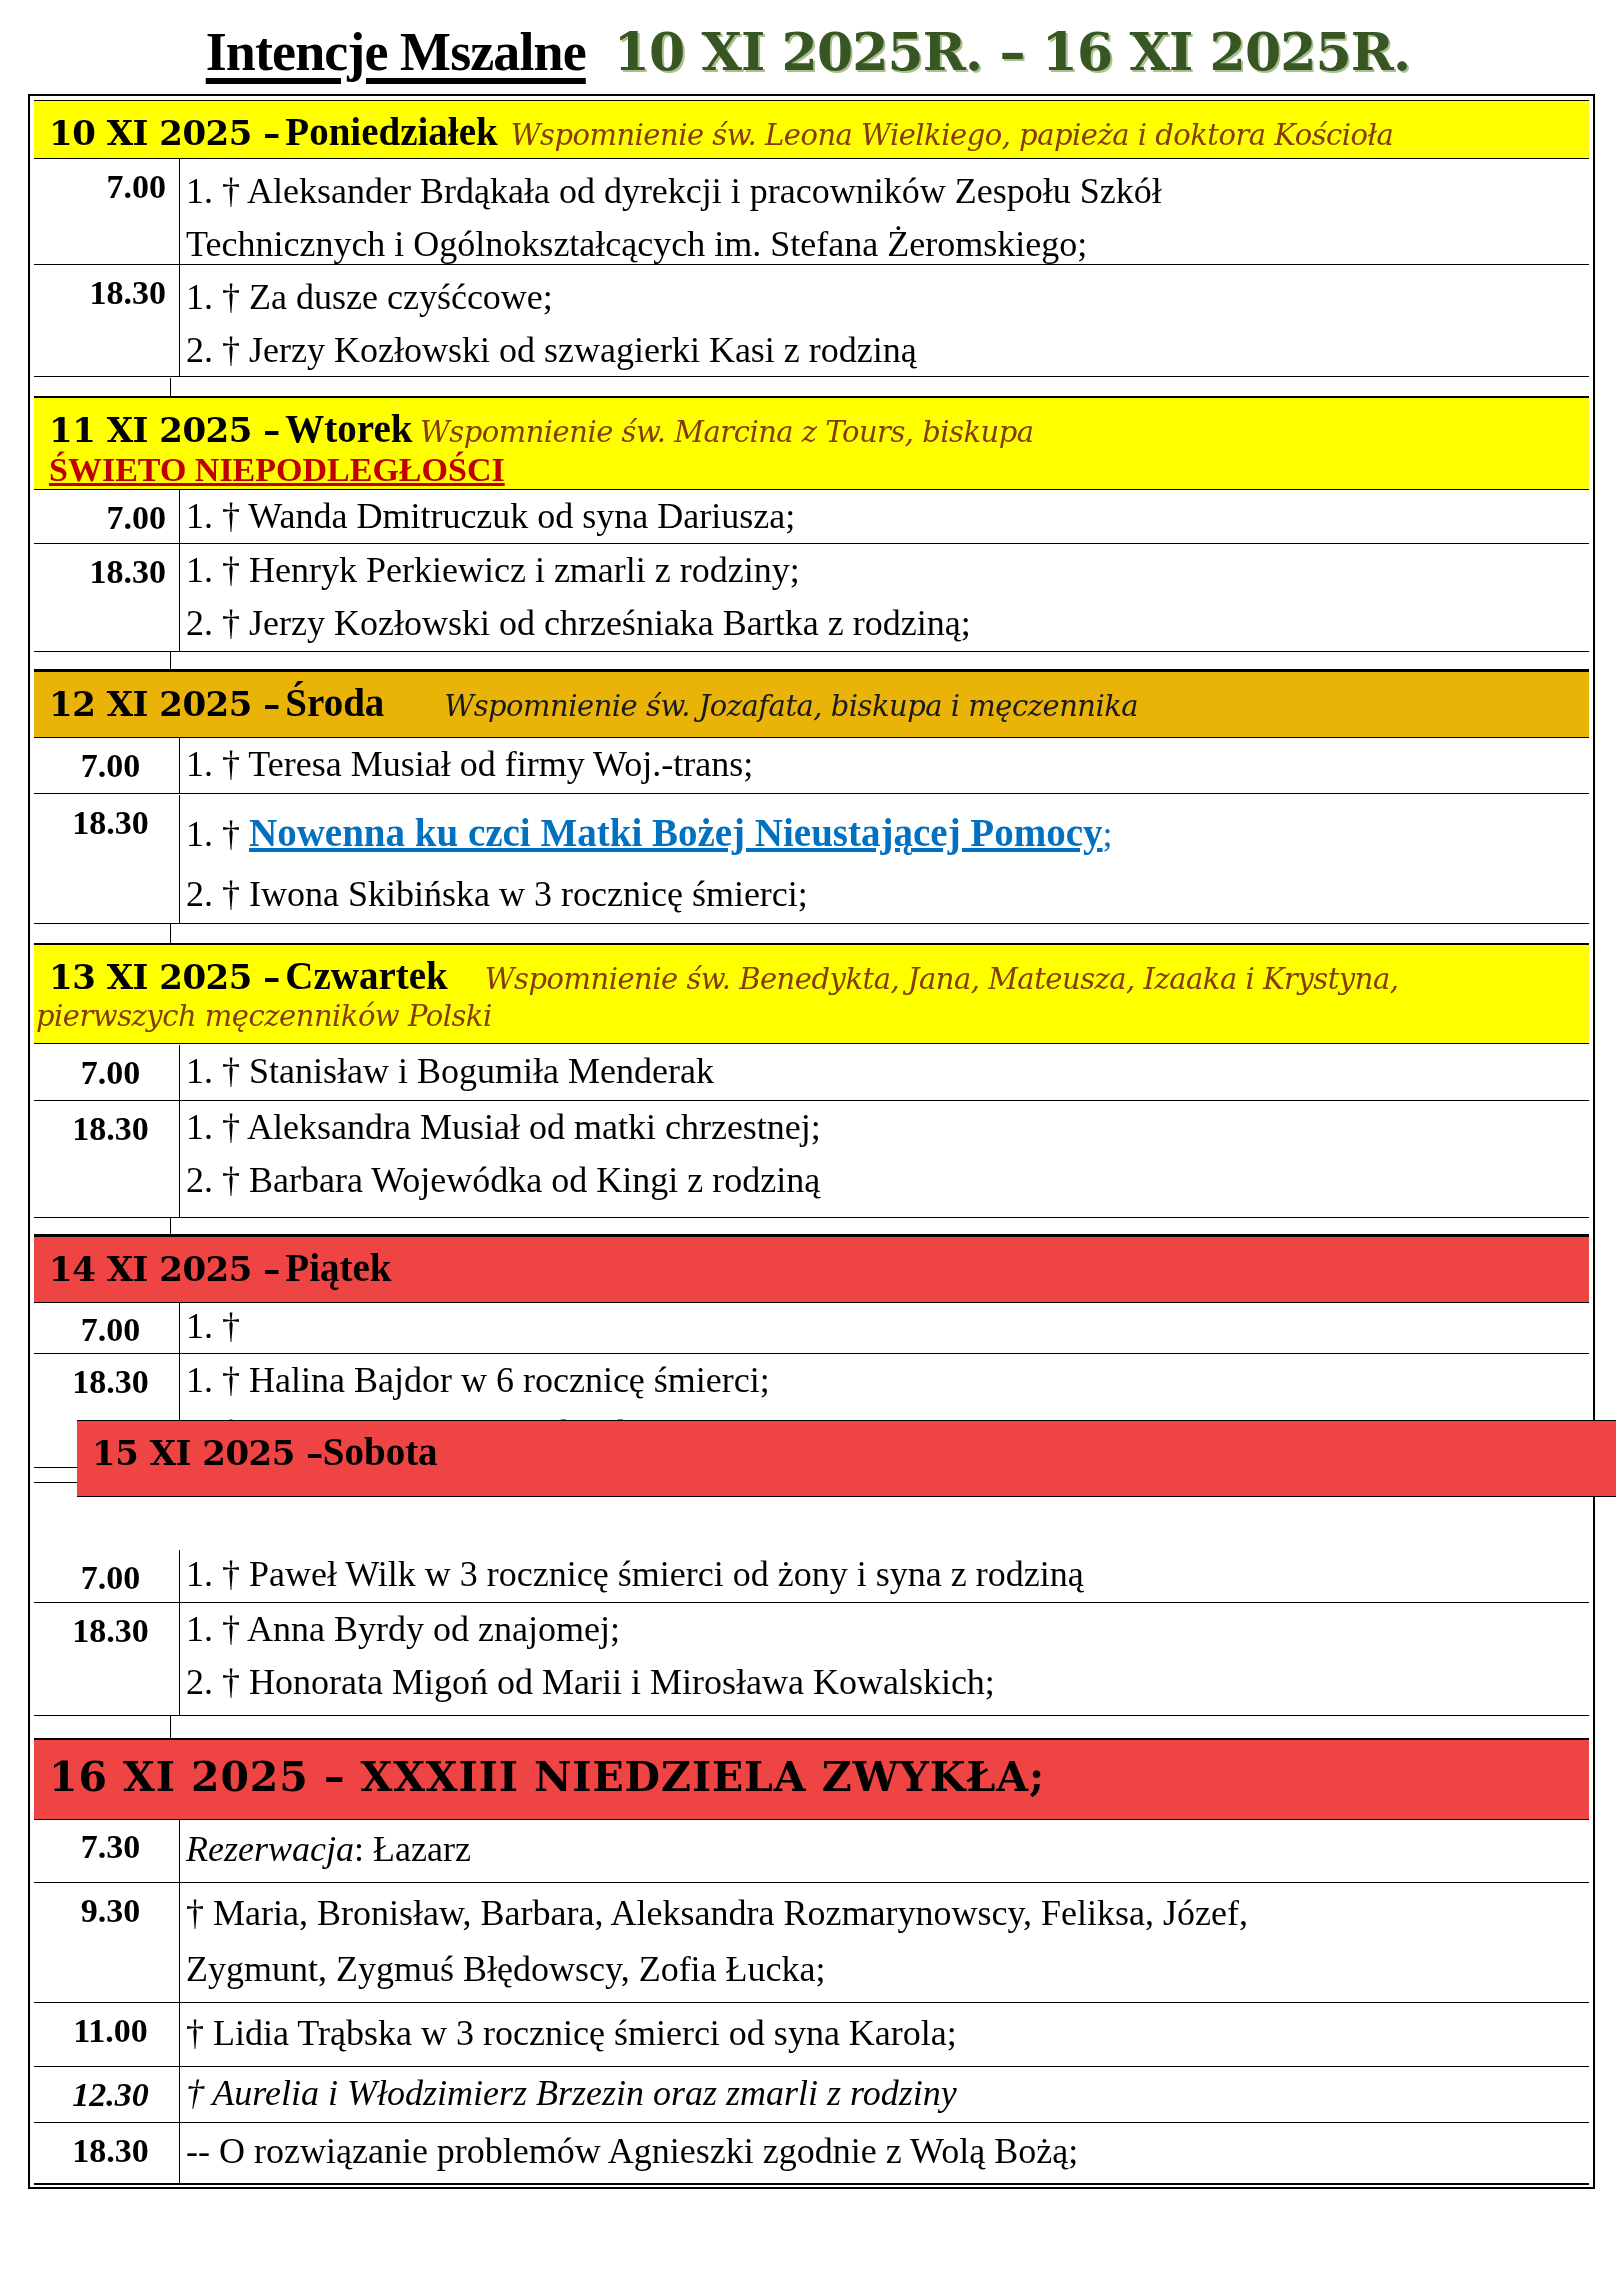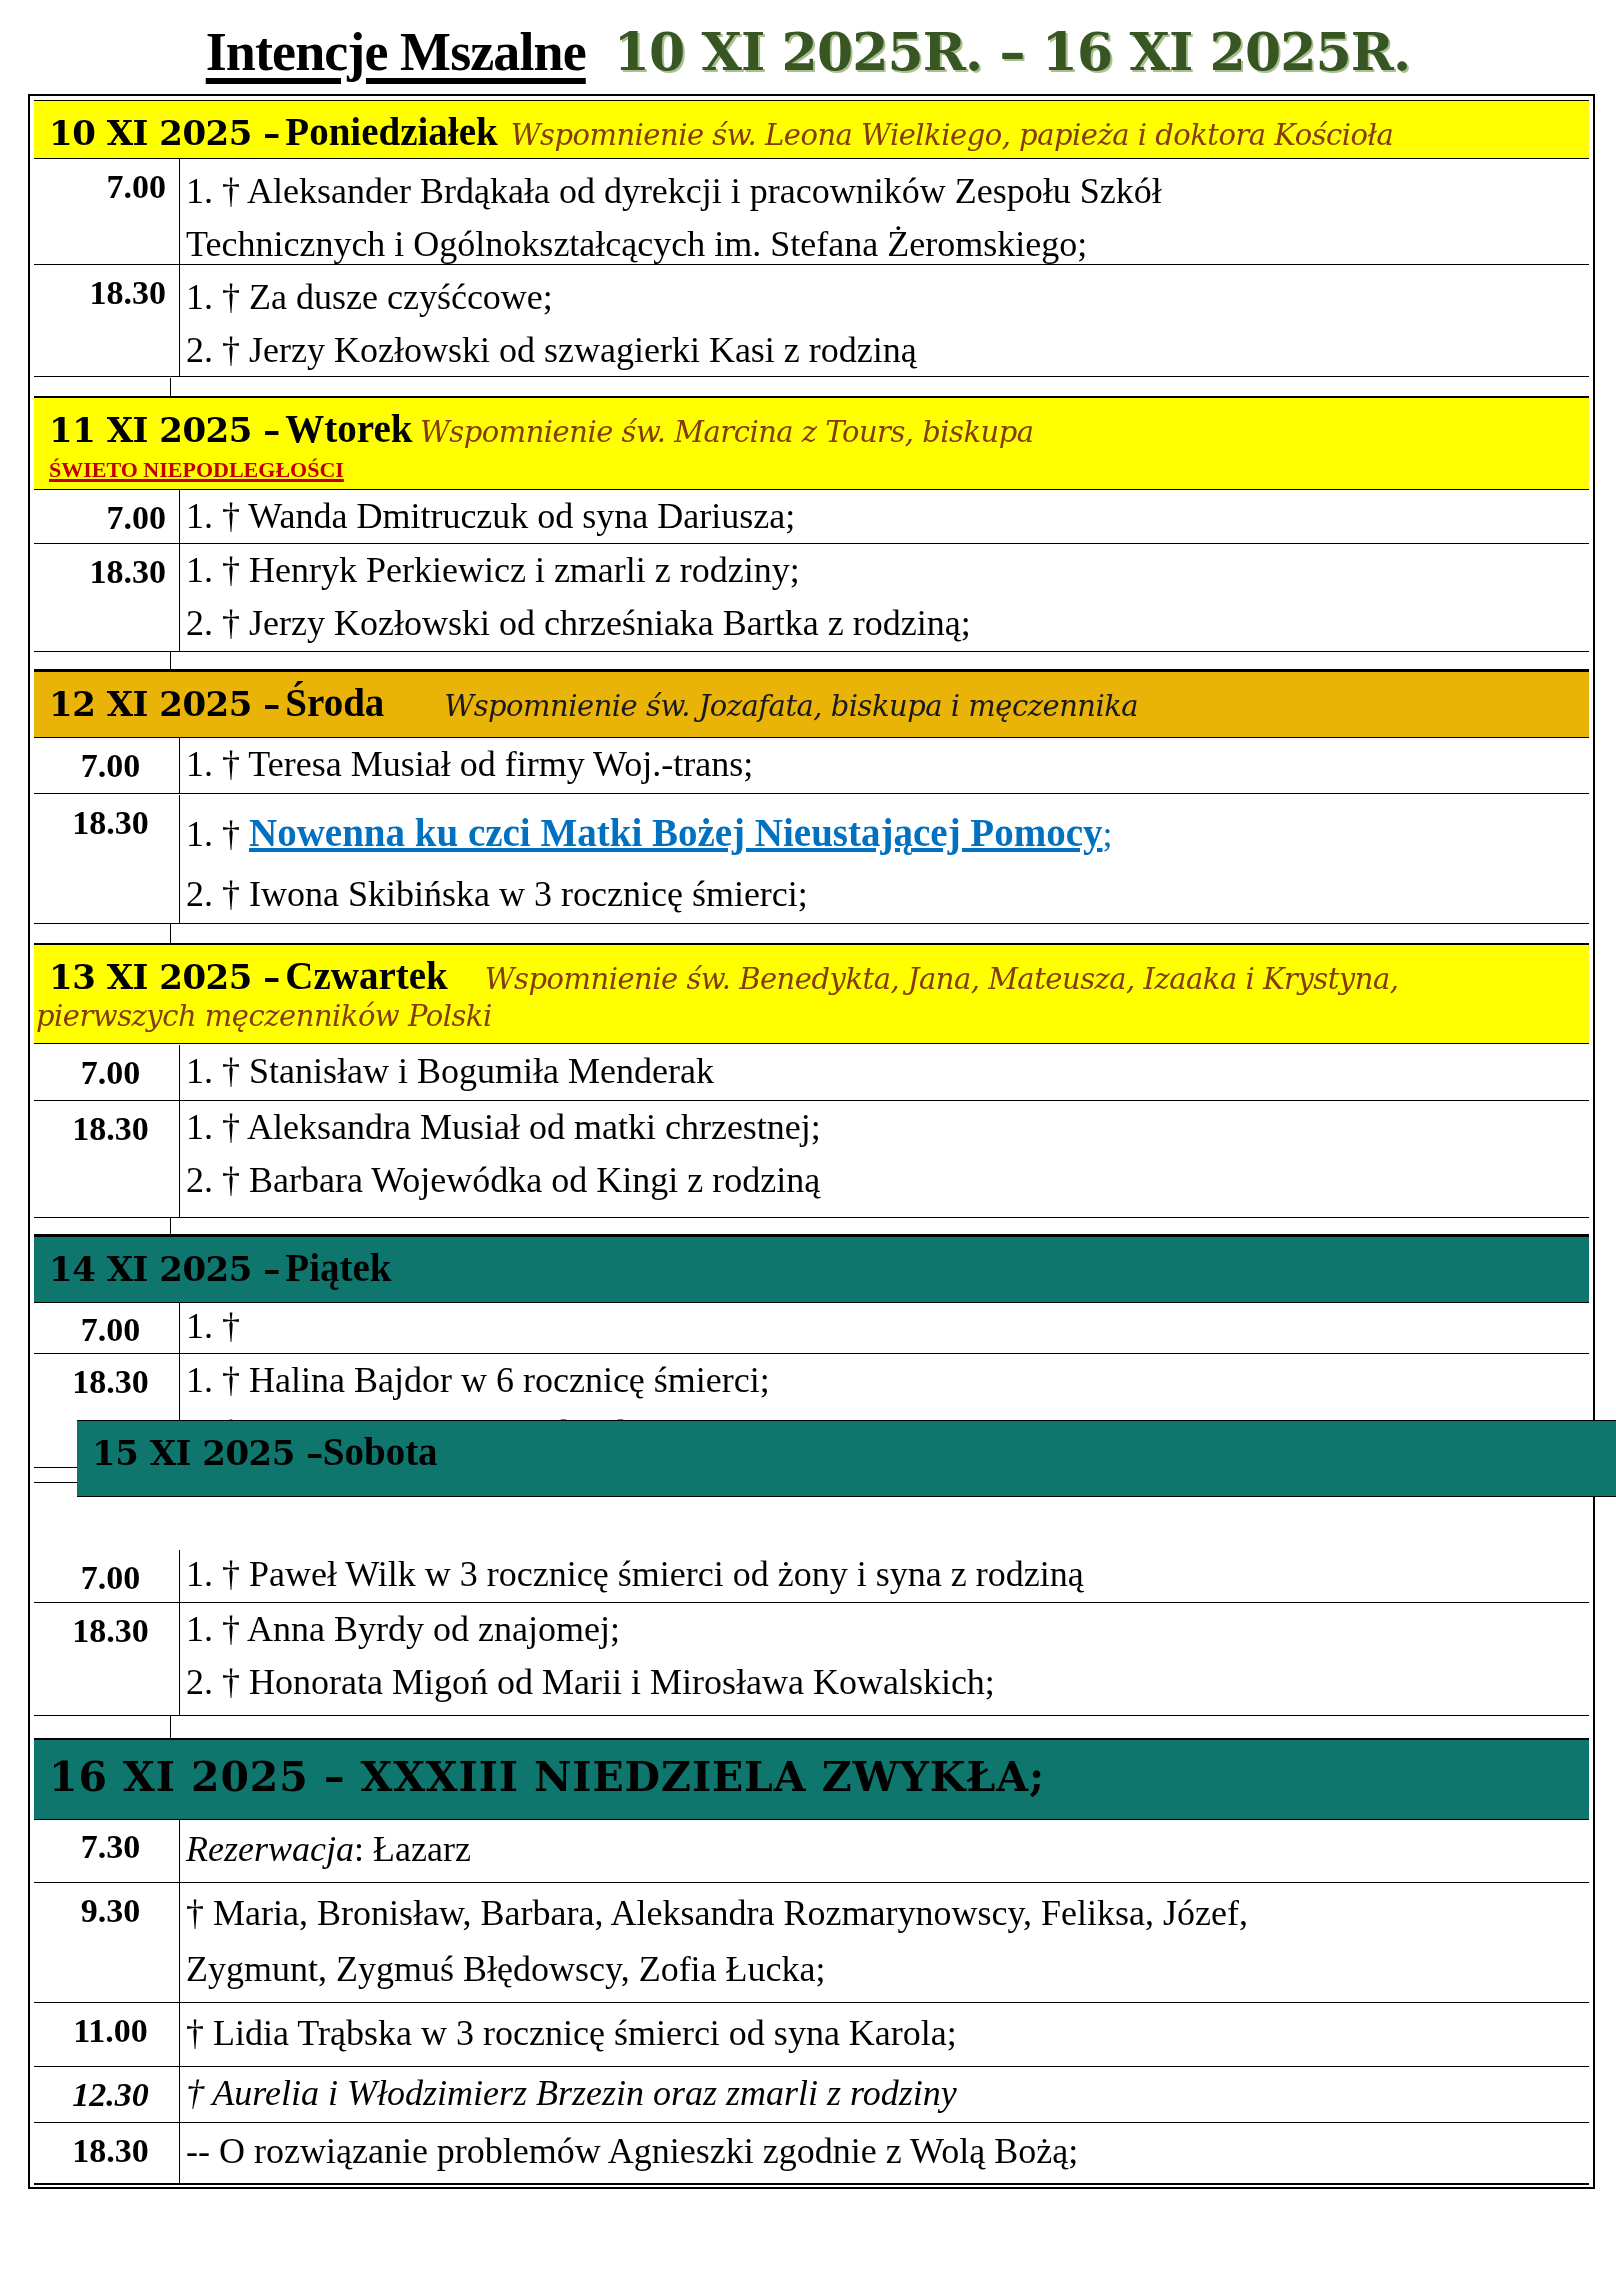--- a/index.html
+++ b/index.html
@@ -13,26 +13,26 @@
                text-shadow: 1.9px 1.9px 0 #a9c08f; }
   .outer { position: absolute; left: 28px; top: 94px; width: 1567px; height: 2095px;
            border: 2.8px double #000; box-sizing: border-box; pointer-events: none; border-top-width: 2.8px; }
 
   .day-header { position: absolute; left: 34px; width: 1555px; box-sizing: border-box;
                 border-top: 1.9px solid #000; border-bottom: 1.9px solid #000; padding: 7.5px 15px 0 15px; }
   .day-header .date { font-family: "DejaVu Serif", serif; font-weight: bold; font-size: 34px; letter-spacing: -0.5px; }
   .day-header .dayname { font-family: "Liberation Serif", serif; font-weight: bold; font-size: 39px; margin-left: 5.6px; }
   .day-header .memo { font-family: "DejaVu Serif", serif; font-style: italic; font-size: 29px; color: #843C0C;
                       margin-left: 13px; letter-spacing: -0.5px; }
-  .day-header .holiday { display: block; font-family: "Liberation Serif", serif; font-weight: bold; font-size: 22px;
+  .day-header .holiday { display: block; font-family: "Liberation Serif", serif; font-weight: bold; font-size: 34px;
                          color: #C00000; text-decoration: underline; text-decoration-thickness: 2.8px; line-height: 37px; }
   .memo.black { color: #1a1a1a; }
   .yellow { background: #FFFF00; }
   .red { background: #eab308; }
-  .green { background: #0f766e; }
+  .green { background: #ef4444; }
 
   .row { position: absolute; left: 34px; width: 1555px; box-sizing: border-box; border-bottom: 1.9px solid #000; }
   .row .time { position: absolute; left: 8px; top: 0; width: 138px; height: 100%; border-right: 1.9px solid #000;
                box-sizing: border-box; text-align: right; padding-right: 13px; font-weight: bold; font-size: 34px;
                padding-top: 9.4px; }
   .row .time.center { text-align: center; padding-right: 0; }
   .row .lines { position: absolute; left: 152px; top: 5.6px; right: 19px; font-size: 36px; line-height: 53px; }
   .row .lines .ln { display: block; white-space: nowrap; }
   .link { color: #0070C0; font-weight: bold; text-decoration: underline; text-decoration-thickness: 3.7px; font-size: 39px; }
   .spacer { position: absolute; left: 34px; width: 1555px; box-sizing: border-box; border-bottom: 2.8px double #000; }

